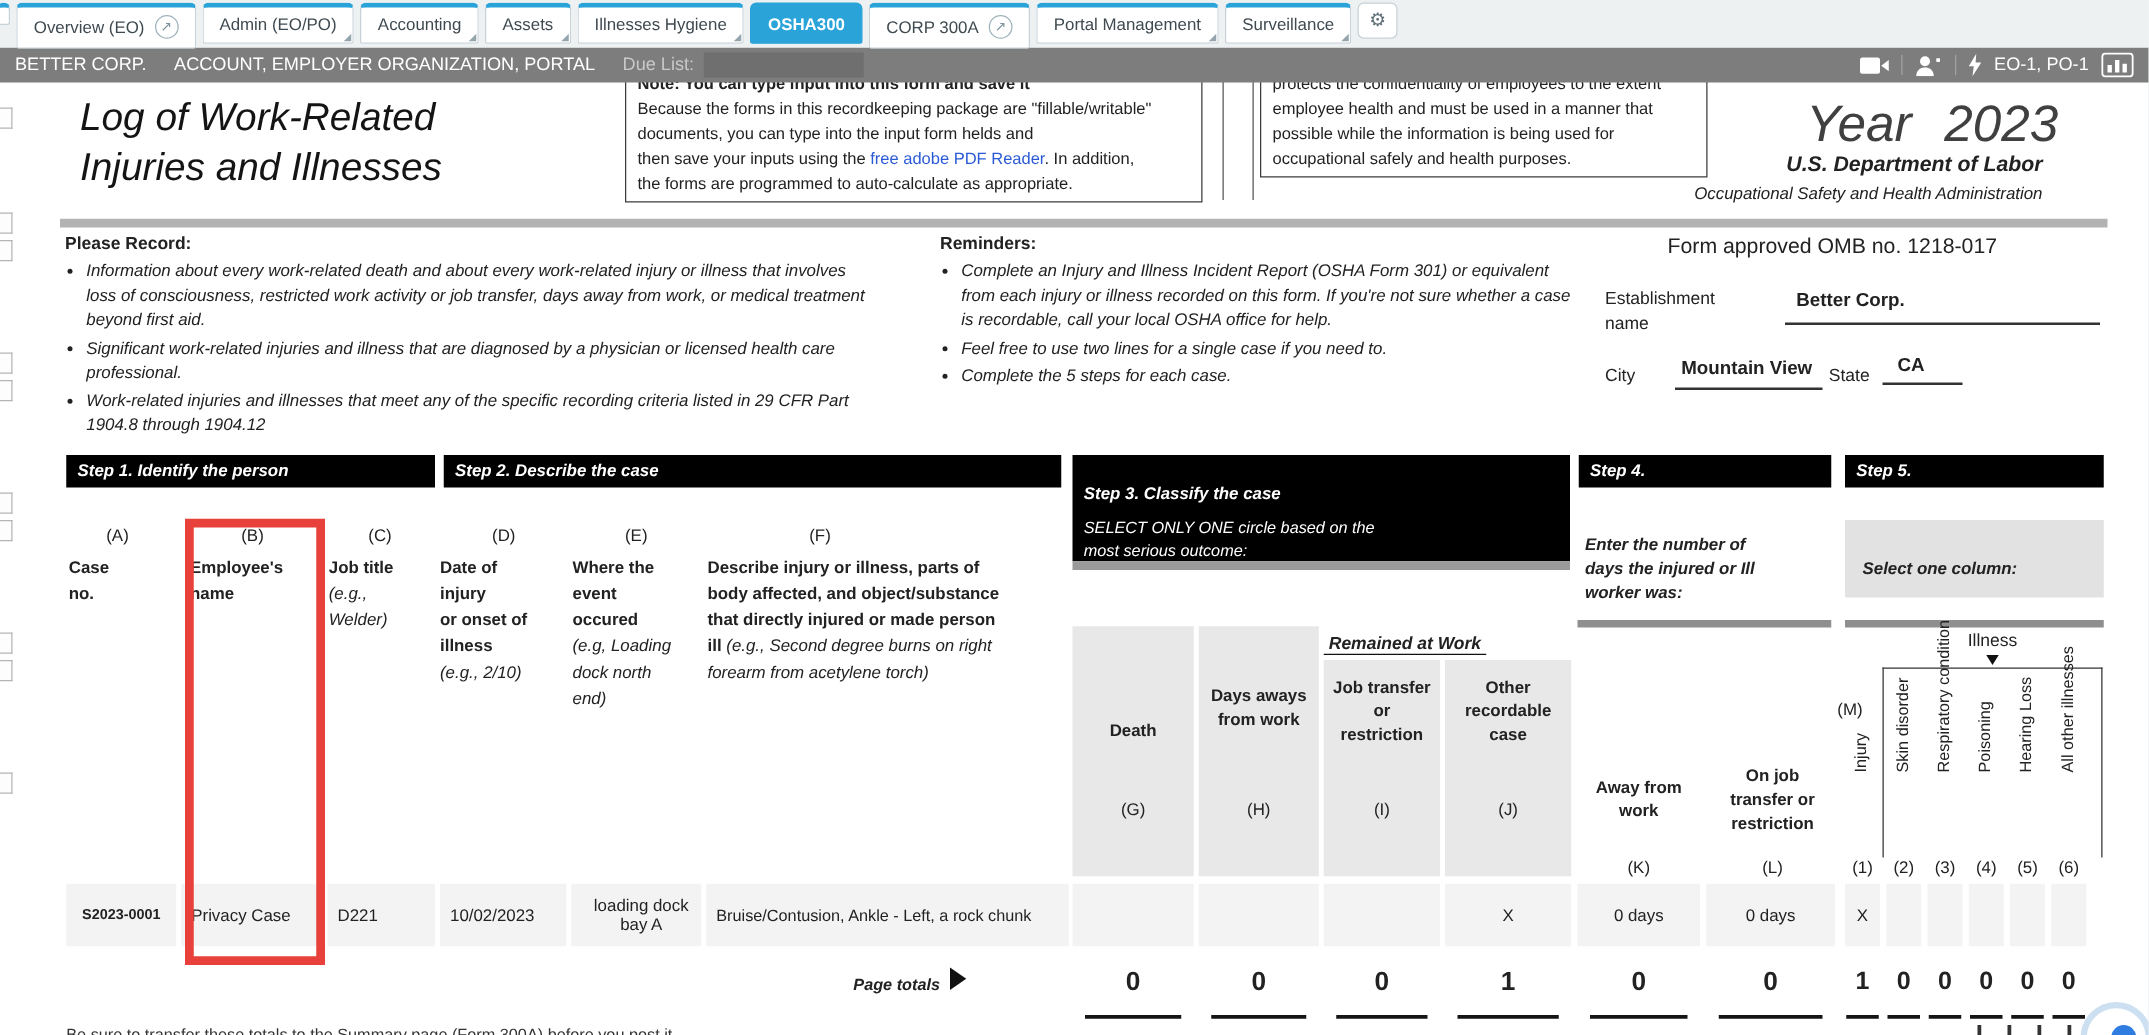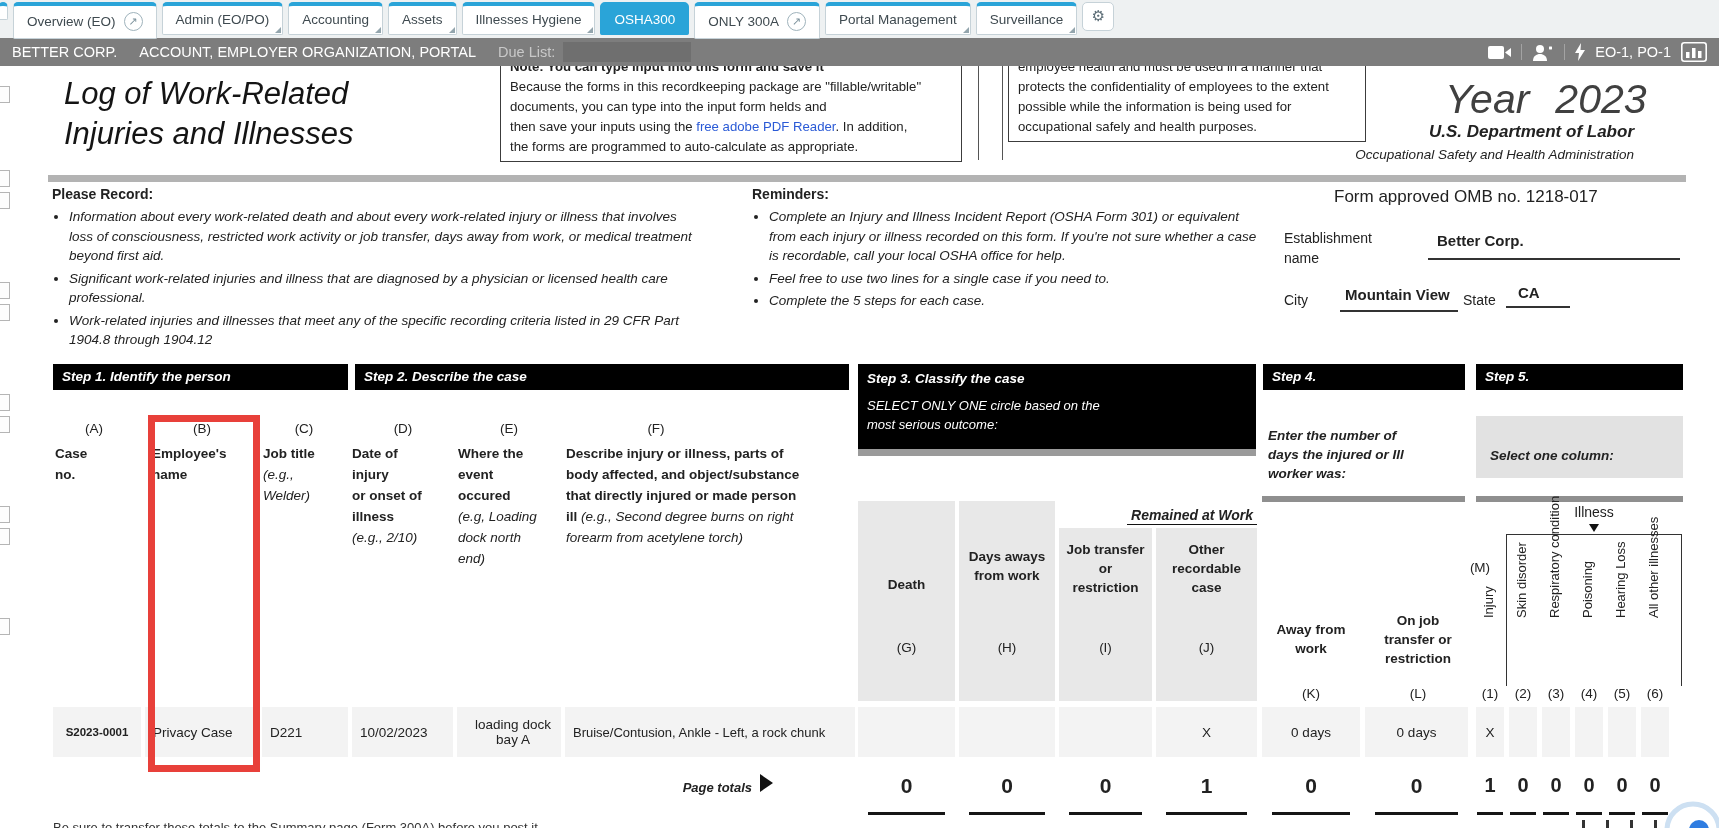--- a/index.html
+++ b/index.html
@@ -4,21 +4,21 @@
 <style>
   html,body{margin:0;padding:0;background:#dfe3e6}
   .screen{position:relative;width:1719px;height:828px;background:#fff;overflow:hidden;
           font-family:"Liberation Sans",sans-serif;color:#222}
   .abs{position:absolute}
   
   .tabbar{left:0;top:0;width:1719px;height:38px;background:#eef1f2;display:flex;align-items:flex-start;
           padding:2px 0 0 12px;box-sizing:border-box;gap:5px;z-index:7;position:absolute}
   .tab{background:#fff;border:1px solid #c6d2d8;border-top:4px solid #2aa4d8;border-radius:5px 5px 2px 2px;
        padding:6px 13px 7px;font-size:13.5px;color:#3f4a50;position:relative;display:flex;align-items:center;gap:8px;white-space:nowrap}
-  .tab.active{background:#2aa4d8;color:#fff;font-weight:normal;border-color:#2aa4d8}
+  .tab.active{background:#2aa4d8;color:#fff;font-weight:bold;border-color:#2aa4d8}
   .fold{position:absolute;right:1px;bottom:1px;width:0;height:0;border-left:6px solid transparent;border-bottom:6px solid #93a5ad}
   .ext{width:17px;height:17px;border:1px solid #9fb3bc;border-radius:50%;display:flex;align-items:center;
        justify-content:center;font-size:11px;color:#7c929c;flex:0 0 auto}
   .gearbtn{background:#fff;border:1px solid #c6d2d8;border-radius:5px;padding:4px 8px 5px;font-size:15px;color:#5d6e77}
   
   .graybar{left:0;top:38px;width:1719px;height:28px;background:#7d7d7d;color:#fff;display:flex;align-items:center;
            font-size:14.5px;z-index:6;box-sizing:border-box;padding:0 12px;position:absolute}
   .gb-sep{width:1px;height:16px;background:#a3a3a3;margin:0 9px}
   .duebox{width:128px;height:20px;background:#6f6f6f;margin-left:8px}
   
@@ -75,21 +75,21 @@
       <span class="fold"></span>
     </div>
     <div class="tab">
       <span>Illnesses Hygiene</span>
       <span class="fold"></span>
     </div>
     <div class="tab active">
       <span>OSHA300</span>
     </div>
     <div class="tab">
-      <span>ONLY 300A</span>
+      <span>CORP 300A</span>
       <span class="ext">
           <span>↗</span>
         </span>
     </div>
     <div class="tab">
       <span>Portal Management</span>
       <span class="fold"></span>
     </div>
     <div class="tab">
       <span>Surveillance</span>
@@ -153,22 +153,22 @@
     <div>Because the forms in this recordkeeping package are "fillable/writable"</div>
     <div>documents, you can type into the input form helds and</div>
     <div><span>then save your inputs using the </span><span class="link">free adobe PDF Reader</span><span>. In addition,</span></div>
     <div>the forms are programmed to auto-calculate as appropriate.</div>
   </div>
 
   <div class="abs" style="left:978px;top:54px;width:1px;height:106px;background:#555"></div>
   <div class="abs" style="left:1002px;top:54px;width:1px;height:106px;background:#555"></div>
 
   <div class="abs boxed" style="left:1008px;top:52px;width:338px;border-width:1.5px">
+    <div>protects the confidentiality of employees to the extent</div>
     <div>employee health and must be used in a manner that</div>
-    <div>protects the confidentiality of employees to the extent</div>
     <div>possible while the information is being used for</div>
     <div>occupational safely and health purposes.</div>
   </div>
 
   <div class="abs it" style="left:1445px;top:76px;font-size:41px;color:#404040;display:flex;gap:26px">
     <span>Year</span>
     <span>2023</span>
   </div>
   <div class="abs bi" style="left:1300px;top:122px;width:334px;text-align:right;font-size:17px">U.S. Department of Labor</div>
   <div class="abs it" style="left:1240px;top:147px;width:394px;text-align:right;font-size:13.5px">Occupational Safety and Health Administration</div>
@@ -201,21 +201,21 @@
 
   <div class="abs" style="left:1284px;top:292px;font-size:14px">City</div>
   <div class="abs b" style="left:1345px;top:286px;font-size:15px">Mountain View</div>
   <div class="abs fieldline" style="left:1340px;top:310px;width:118px"></div>
   <div class="abs" style="left:1463px;top:292px;font-size:14px">State</div>
   <div class="abs b" style="left:1518px;top:284px;font-size:15px">CA</div>
   <div class="abs fieldline" style="left:1506px;top:306px;width:64px"></div>
 
   <div class="abs stepbar" style="left:53px;top:364px;width:295px">Step 1. Identify the person</div>
   <div class="abs stepbar" style="left:355px;top:364px;width:494px">Step 2. Describe the case</div>
-  <div class="abs" style="left:858px;top:364px;width:398px;height:85px;background:#000;color:#fff;box-sizing:border-box;padding:4px 0 0 9px">
+  <div class="abs" style="left:858px;top:364px;width:398px;height:85px;background:#000;color:#fff;box-sizing:border-box;padding:20px 0 0 9px">
     <div class="bi" style="font-size:13.5px;line-height:22px">Step 3. Classify the case</div>
     <div class="it pre" style="font-size:13px;line-height:19px;margin-top:6px">SELECT ONLY ONE circle based on the
 most serious outcome:</div>
   </div>
   <div class="abs" style="left:858px;top:449px;width:398px;height:7px;background:#9a9a9a"></div>
   <div class="abs stepbar" style="left:1263px;top:364px;width:202px">Step 4.</div>
   <div class="abs stepbar" style="left:1476px;top:364px;width:207px">Step 5.</div>
 
   <div class="abs bi pre" style="left:1268px;top:426px;width:190px;font-size:13.5px;line-height:19px">Enter the number of
 days the injured or Ill
@@ -264,21 +264,21 @@
     <div style="font-size:13.5px;line-height:21px"><span class="b">Describe injury or illness, parts of body affected, and object/substance that directly injured or made person ill </span><span class="it">(e.g., Second degree burns on right forearm from acetylene torch)</span></div>
   </div>
 
   <div class="abs" style="left:148px;top:415px;width:112px;height:357px;border:7px solid #e8403a;box-sizing:border-box;z-index:4"></div>
 
   <div class="abs gcol" style="left:858px;top:501px;width:97px;height:200px"></div>
   <div class="abs gcol" style="left:959px;top:501px;width:96px;height:200px"></div>
   <div class="abs gcol" style="left:1059px;top:528px;width:93px;height:173px"></div>
   <div class="abs gcol" style="left:1156px;top:528px;width:101px;height:173px"></div>
 
-  <div class="abs" style="left:1059px;top:506px;width:198px;text-align:right">
+  <div class="abs" style="left:1059px;top:506px;width:198px;text-align:left">
     <span class="bi" style="font-size:14px;border-bottom:1.5px solid #111;padding:0 4px 1px">Remained at Work</span>
   </div>
 
   <div class="abs glabel" style="left:858px;top:575px;width:97px">Death</div>
   <div class="abs glabel" style="left:959px;top:547px;width:96px">Days aways
 from work</div>
   <div class="abs glabel" style="left:1059px;top:540px;width:93px">Job transfer
 or
 restriction</div>
   <div class="abs glabel" style="left:1156px;top:540px;width:101px">Other

